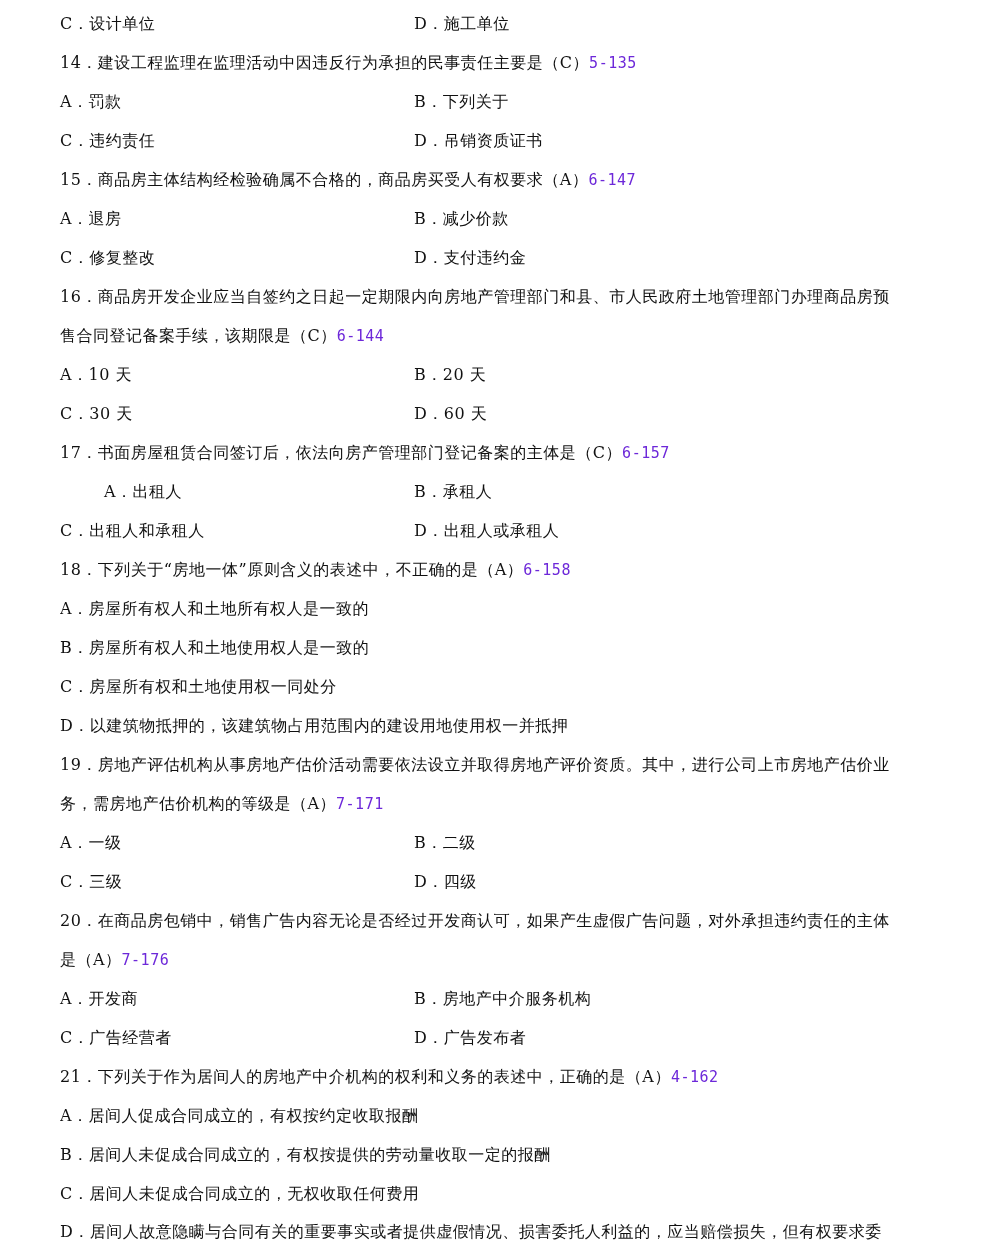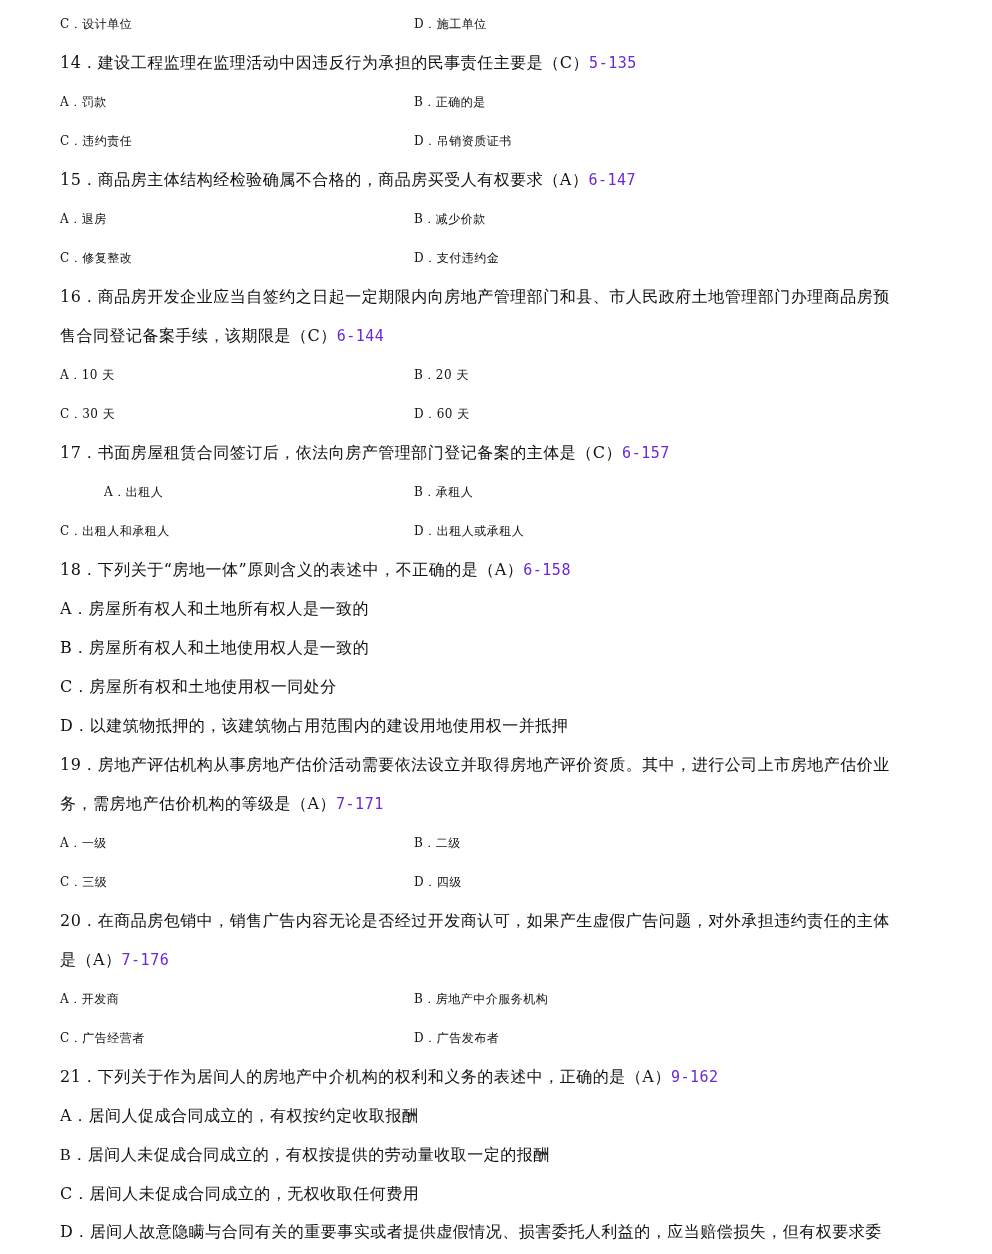--- a/index.html
+++ b/index.html
@@ -7,34 +7,34 @@
     width: 992px; height: 1254px; overflow: hidden; position: relative;
     font-family: "DejaVu Serif", "Liberation Serif", serif;
     color: #111111;
   }
   .page { position: absolute; left: 0; top: 0; width: 992px; }
   .line {
     position: absolute; left: 60px; height: 24px; line-height: 24px;
     font-size: 16px; white-space: nowrap; letter-spacing: 0.5px;
   }
   .line.wide { width: 875px; overflow: hidden; }
-  .opt { position: absolute; height: 24px; line-height: 24px; font-size: 12px; white-space: nowrap; letter-spacing: 0.5px; }
+  .opt { position: absolute; height: 24px; line-height: 24px; font-size: 16px; white-space: nowrap; letter-spacing: 0.5px; }
   .opt.left { left: 60px; }
   .opt.right { left: 414px; }
   .ref { color: #6d28d9; font-family: "DejaVu Sans Mono", "Liberation Mono", monospace; font-size: 15px; }
 </style>
 </head>
 <body>
 
 <div class="page" id="page">
     <div class="opt left" style="top: 12px;"><span>C．</span><span>设计单位</span></div>
     <div class="opt right" style="top: 12px;"><span>D．</span><span>施工单位</span></div>
     <div class="line wide" style="top: 51px;"><span>14．建设工程监理在监理活动中因违反行为承担的民事责任主要是（C）</span><span class="ref">5-135</span></div>
     <div class="opt left" style="top: 90px;"><span>A．</span><span>罚款</span></div>
-    <div class="opt right" style="top: 90px;"><span>B．</span><span>正确的是</span></div>
+    <div class="opt right" style="top: 90px;"><span>B．</span><span>下列关于</span></div>
     <div class="opt left" style="top: 129px;"><span>C．</span><span>违约责任</span></div>
     <div class="opt right" style="top: 129px;"><span>D．</span><span>吊销资质证书</span></div>
     <div class="line wide" style="top: 168px;"><span>15．商品房主体结构经检验确属不合格的，商品房买受人有权要求（A）</span><span class="ref">6-147</span></div>
     <div class="opt left" style="top: 207px;"><span>A．</span><span>退房</span></div>
     <div class="opt right" style="top: 207px;"><span>B．</span><span>减少价款</span></div>
     <div class="opt left" style="top: 246px;"><span>C．</span><span>修复整改</span></div>
     <div class="opt right" style="top: 246px;"><span>D．</span><span>支付违约金</span></div>
     <div class="line wide" style="top: 285px;"><span>16．商品房开发企业应当自签约之日起一定期限内向房地产管理部门和县、市人民政府土地管理部门办理商品房预</span></div>
     <div class="line wide" style="top: 324px;"><span>售合同登记备案手续，该期限是（C）</span><span class="ref">6-144</span></div>
     <div class="opt left" style="top: 363px;"><span>A．</span><span>10 天</span></div>
@@ -56,18 +56,18 @@
     <div class="opt left" style="top: 831px;"><span>A．</span><span>一级</span></div>
     <div class="opt right" style="top: 831px;"><span>B．</span><span>二级</span></div>
     <div class="opt left" style="top: 870px;"><span>C．</span><span>三级</span></div>
     <div class="opt right" style="top: 870px;"><span>D．</span><span>四级</span></div>
     <div class="line wide" style="top: 909px;"><span>20．在商品房包销中，销售广告内容无论是否经过开发商认可，如果产生虚假广告问题，对外承担违约责任的主体</span></div>
     <div class="line wide" style="top: 948px;"><span>是（A）</span><span class="ref">7-176</span></div>
     <div class="opt left" style="top: 987px;"><span>A．</span><span>开发商</span></div>
     <div class="opt right" style="top: 987px;"><span>B．</span><span>房地产中介服务机构</span></div>
     <div class="opt left" style="top: 1026px;"><span>C．</span><span>广告经营者</span></div>
     <div class="opt right" style="top: 1026px; text-align: center;"><span>D．</span><span>广告发布者</span></div>
-    <div class="line wide" style="top: 1065px;"><span>21．下列关于作为居间人的房地产中介机构的权利和义务的表述中，正确的是（A）</span><span class="ref">9-162</span></div>
+    <div class="line wide" style="top: 1065px;"><span>21．下列关于作为居间人的房地产中介机构的权利和义务的表述中，正确的是（A）</span><span class="ref">4-162</span></div>
     <div class="line wide" style="top: 1104px;"><span>A．</span><span>居间人促成合同成立的，有权按约定收取报酬</span></div>
-    <div class="line wide" style="top: 1143px; font-family: Liberation Serif, serif;"><span>B．</span><span>居间人未促成合同成立的，有权按提供的劳动量收取一定的报酬</span></div>
+    <div class="line wide" style="top: 1143px;"><span>B．</span><span>居间人未促成合同成立的，有权按提供的劳动量收取一定的报酬</span></div>
     <div class="line wide" style="top: 1182px;"><span>C．</span><span>居间人未促成合同成立的，无权收取任何费用</span></div>
     <div class="line wide" style="top: 1220px;"><span>D．</span><span>居间人故意隐瞒与合同有关的重要事实或者提供虚假情况、损害委托人利益的，应当赔偿损失，但有权要求委</span></div>
   </div>
 
 </body></html>

